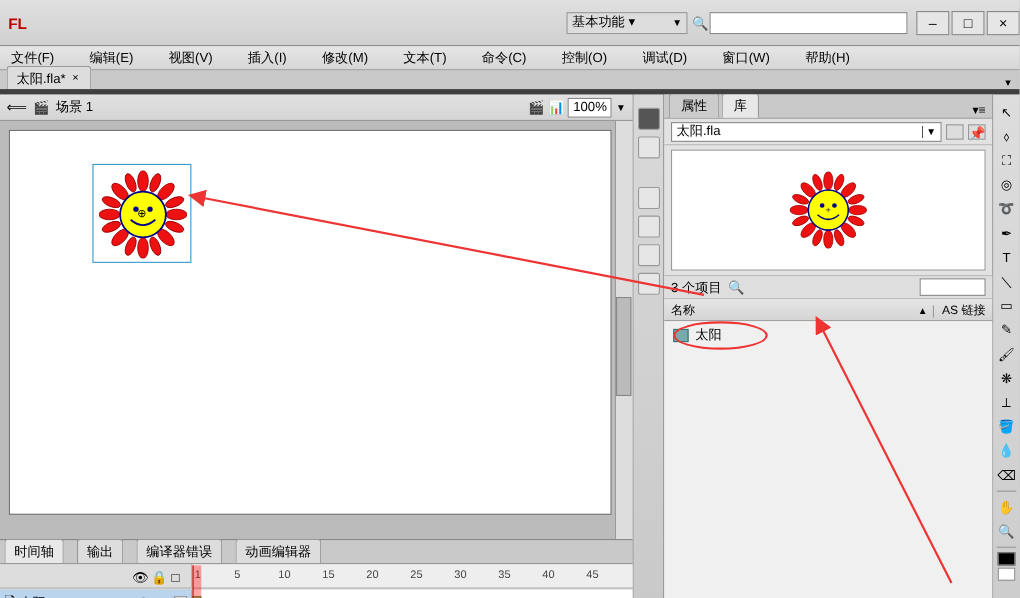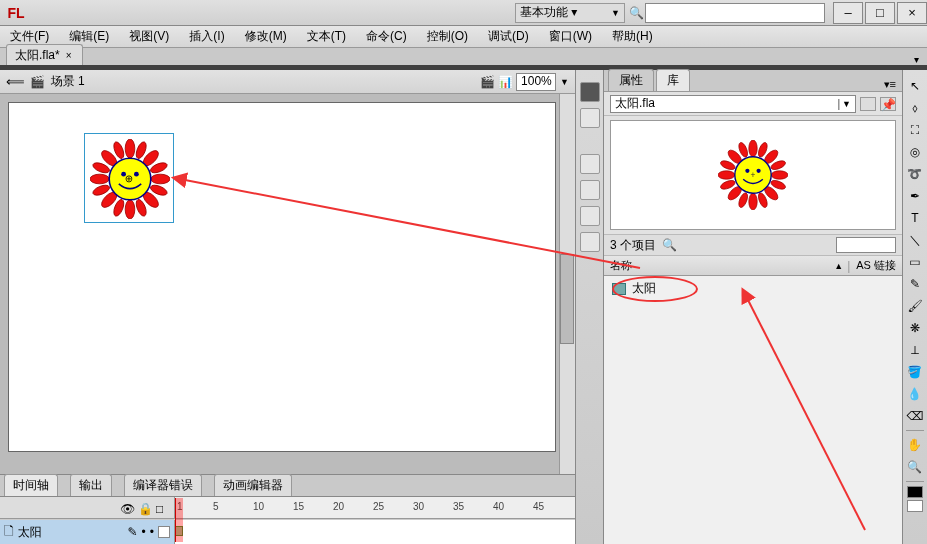--- a/index.html
+++ b/index.html
@@ -1,31 +1,31 @@
 <!DOCTYPE html>
 <html><head>
 <meta charset="utf-8">
 <style>
   * { box-sizing: border-box; margin: 0; padding: 0; font-family: "Microsoft YaHei", Arial, sans-serif; font-size: 12px; }
   body { width: 927px; height: 544px; background: #cccccc; overflow: hidden; position: relative; }
   
   
-  .titlebar { height: 26px; background: linear-gradient(#e0e0e0,#d0d0d0); border-bottom: 1px solid #888; display:flex; align-items:center; }
+  .titlebar { height: 42px; background: linear-gradient(#e0e0e0,#d0d0d0); border-bottom: 1px solid #888; display:flex; align-items:center; }
   .titlebar .fl-logo { width: 32px; text-align:center; font-weight:bold; color:#b00; font-size:14px; }
   .titlebar .spacer { flex:1; }
   .titlebar .workspace-sel { width:110px; height:20px; background:#ddd; border:1px solid #999; margin-right:4px; display:flex; align-items:center; padding:0 4px;}
   .titlebar .workspace-sel::after { content:"▼"; margin-left:auto; font-size:9px; }
   .titlebar .search-wrap { display:flex; align-items:center; gap:2px; margin-right:6px;}
   .titlebar .search-ico { width:14px; height:14px; }
   .titlebar .search { width:180px; height:20px; background:#fff; border:1px solid #888; padding:0 4px;}
   .titlebar .win-btns { display:flex; }
   .titlebar .win-btn { width:30px; height:22px; border:1px solid #888; background:#e6e6e6; margin-left:2px; display:flex; align-items:center; justify-content:center; font-size:13px;}
   
   
-  .menubar { height:22px; background:linear-gradient(#e6e6e6,#d6d6d6); border-bottom:1px solid #999; display:flex; align-items:flex-start; padding-left:6px; gap:12px;}
+  .menubar { height:22px; background:linear-gradient(#e6e6e6,#d6d6d6); border-bottom:1px solid #999; display:flex; align-items:flex-start; padding-left:6px; gap:24px;}
   .menubar span { padding:2px 4px; cursor:default;}
   
   
   .doctabs { height:22px; background:#c9c9c9; border-bottom:5px solid #404040; display:flex; align-items:flex-end; padding-left:6px;}
   .doctab { background:#ddd; border:1px solid #999; border-bottom:none; padding:2px 10px 1px 8px; border-radius:3px 3px 0 0; display:flex; gap:6px; align-items:center;}
   .doctab .x { font-size:10px; cursor:default; }
   .doctabs .chevron { margin-left:auto; margin-right:8px; font-size:10px;}
   
   
   .main { display:flex; height:calc(100% - 26px - 22px - 22px); }

